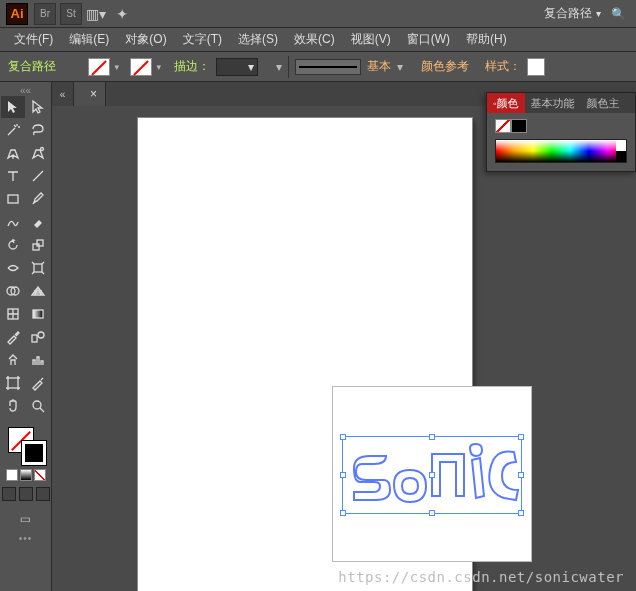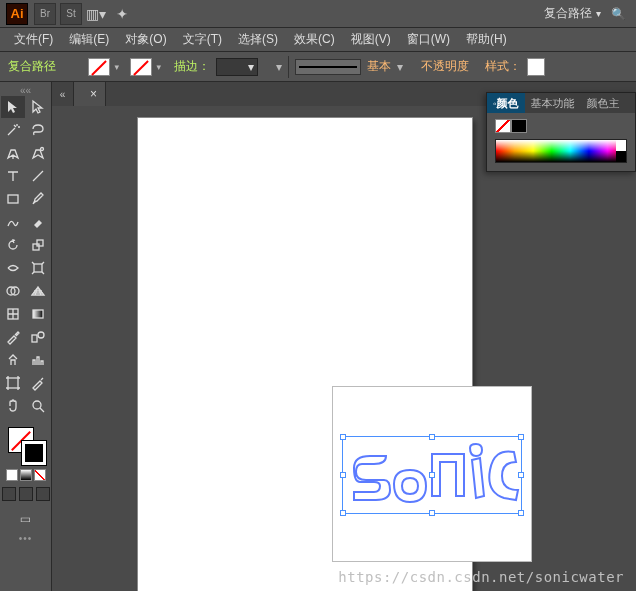--- a/index.html
+++ b/index.html
@@ -74,21 +74,21 @@
   .sel-box .tl{left:-3px;top:-3px}.sel-box .tr{right:-3px;top:-3px}.sel-box .bl{left:-3px;bottom:-3px}.sel-box .br{right:-3px;bottom:-3px}
   .sel-box .tm{left:calc(50% - 3px);top:-3px}.sel-box .bm{left:calc(50% - 3px);bottom:-3px}
   .sel-box .ml{left:-3px;top:calc(50% - 3px)}.sel-box .mr{right:-3px;top:calc(50% - 3px)}
   .sel-box .ctr{left:calc(50% - 3px);top:calc(50% - 3px)}
   .sonic-svg { position:absolute; left:292px; top:328px; }
 
   
   .panel { position:absolute; right:0; top:92px; width:150px; background:#535353; border:1px solid #222; box-shadow:-2px 2px 6px rgba(0,0,0,.4); }
   .panel-tabs { height:20px; display:flex; background:#3e3e3e; }
   .panel-tabs .pt { padding:0 6px; display:flex; align-items:center; font-size:11px; color:#bbb; }
-  .panel-tabs .pt.active { background:#0c4a6e; color:#fff;font-weight:bold; }
+  .panel-tabs .pt.active { background:#b91c1c; color:#fff; }
   .panel-tabs .pt.active::before{content:"◦ ";font-size:10px;color:#fff;}
   .panel-body { padding:6px 8px 8px; }
   .panel-body .sw-row { display:flex; gap:0; margin-bottom:6px; }
   .panel-body .sw { width:16px; height:14px; border:1px solid #888; }
   .panel-body .sw1 { background:#fff; position:relative; }
   .panel-body .sw1::after{content:"";position:absolute;inset:0;background:linear-gradient(-45deg,transparent 44%,red 44%,red 56%,transparent 56%);}
   .panel-body .sw2 { background:#000; }
   .spectrum { width:100%; height:24px; background:
      linear-gradient(to bottom, #fff 0%, transparent 50%, #000 100%),
      linear-gradient(to right, red,orange,yellow,lime,cyan,blue,magenta,red);
@@ -148,21 +148,21 @@
       </div>
     <div style="width:6px"></div>
     <span style="color:#bbb;">▾</span>
     <div class="sep"></div>
     <div class="brush-profile">
         <div></div>
       </div>
     <span class="mini">基本</span>
       <span style="color:#bbb;">▾</span>
     <div style="width:6px"></div>
-    <span class="mini">不透明度</span>
+    <span class="mini">颜色参考</span>
     <div style="width:4px"></div>
     <span class="mini">样式：</span>
     <div class="mini-swatch"></div>
   </div>
 
   <div class="work">
 
     <div class="tools">
       <div class="tool-tab">««</div>
       <div class="tool-grid">

